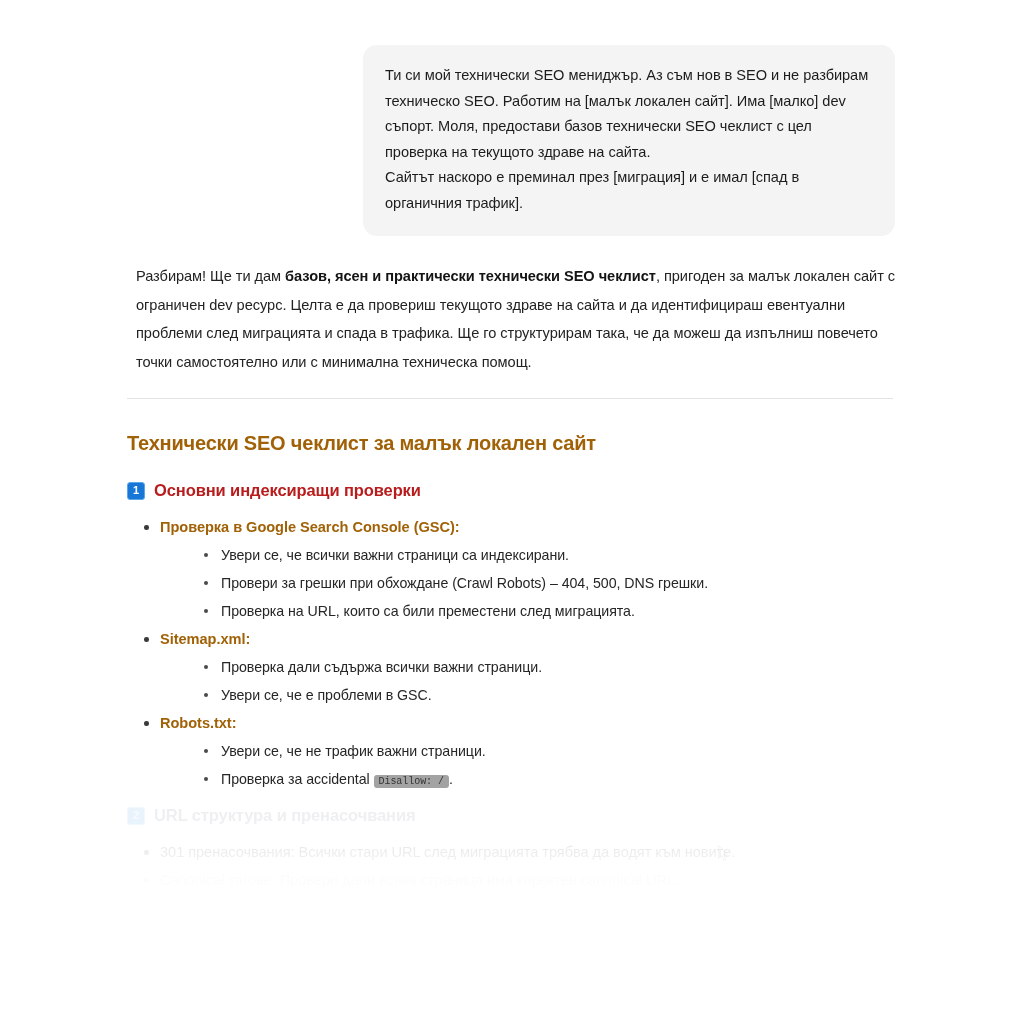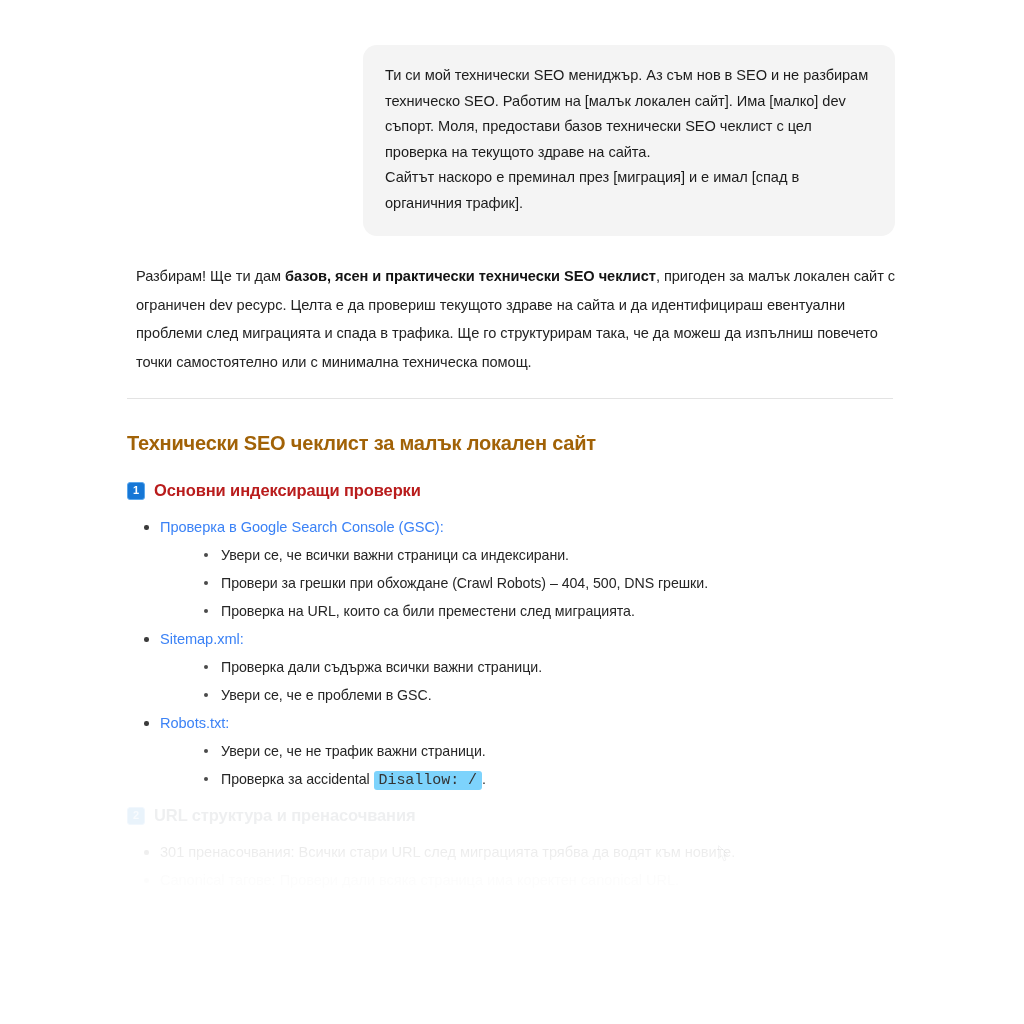--- a/index.html
+++ b/index.html
@@ -130,21 +130,21 @@
   .li-line::before {
     content: "";
     position: absolute;
     left: 17px;
     top: 12px;
     width: 4.5px;
     height: 4.5px;
     border-radius: 50%;
     background: #3b3b3b;
   }
-  .li-line.bold { font-weight: 400; color: #3b82f6; }
+  .li-line.bold { font-weight: 700; color: #a16207; }
 
   ul.lvl2 {
     list-style: none;
     margin: 0 0 0 0;
     padding: 0;
   }
   .li-line.sub {
     padding-left: 94px;
     font-size: 14.2px;
     line-height: 28px;
@@ -154,24 +154,24 @@
   .li-line.sub::before {
     left: 77px;
     top: 12px;
     width: 4px;
     height: 4px;
     background: #4a4a4a;
   }
 
   code.inline {
     font-family: "Liberation Mono", "DejaVu Sans Mono", monospace;
-    background: #7dd3fc;
+    background: #a3a3a3;
     border-radius: 3px;
     padding: 1px 5px;
-    font-size: 15px;
+    font-size: 10px;
     color: #333333;
   }
 
   
   .faded {
     position: absolute;
     left: 127px;
     top: 806px;
     width: 790px;
   }

